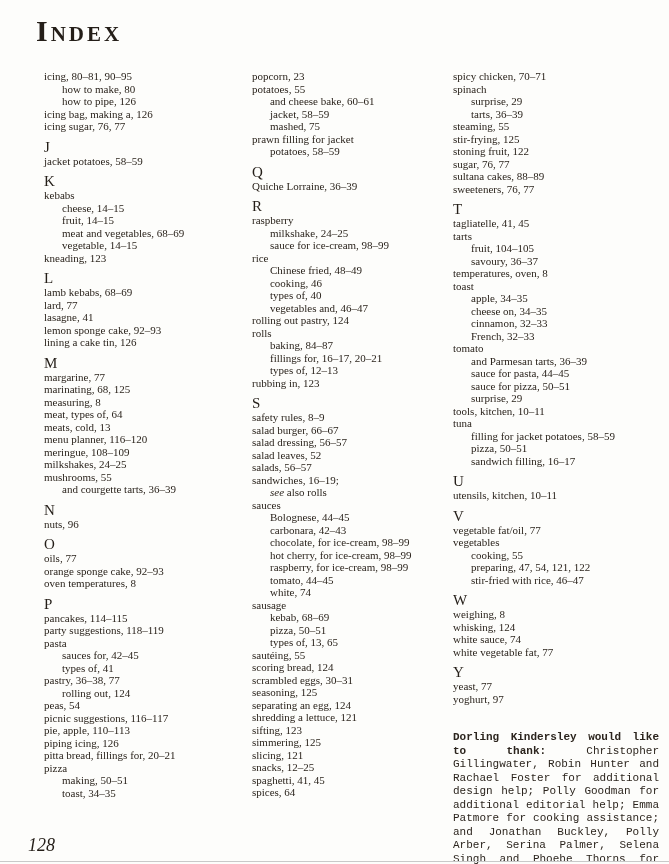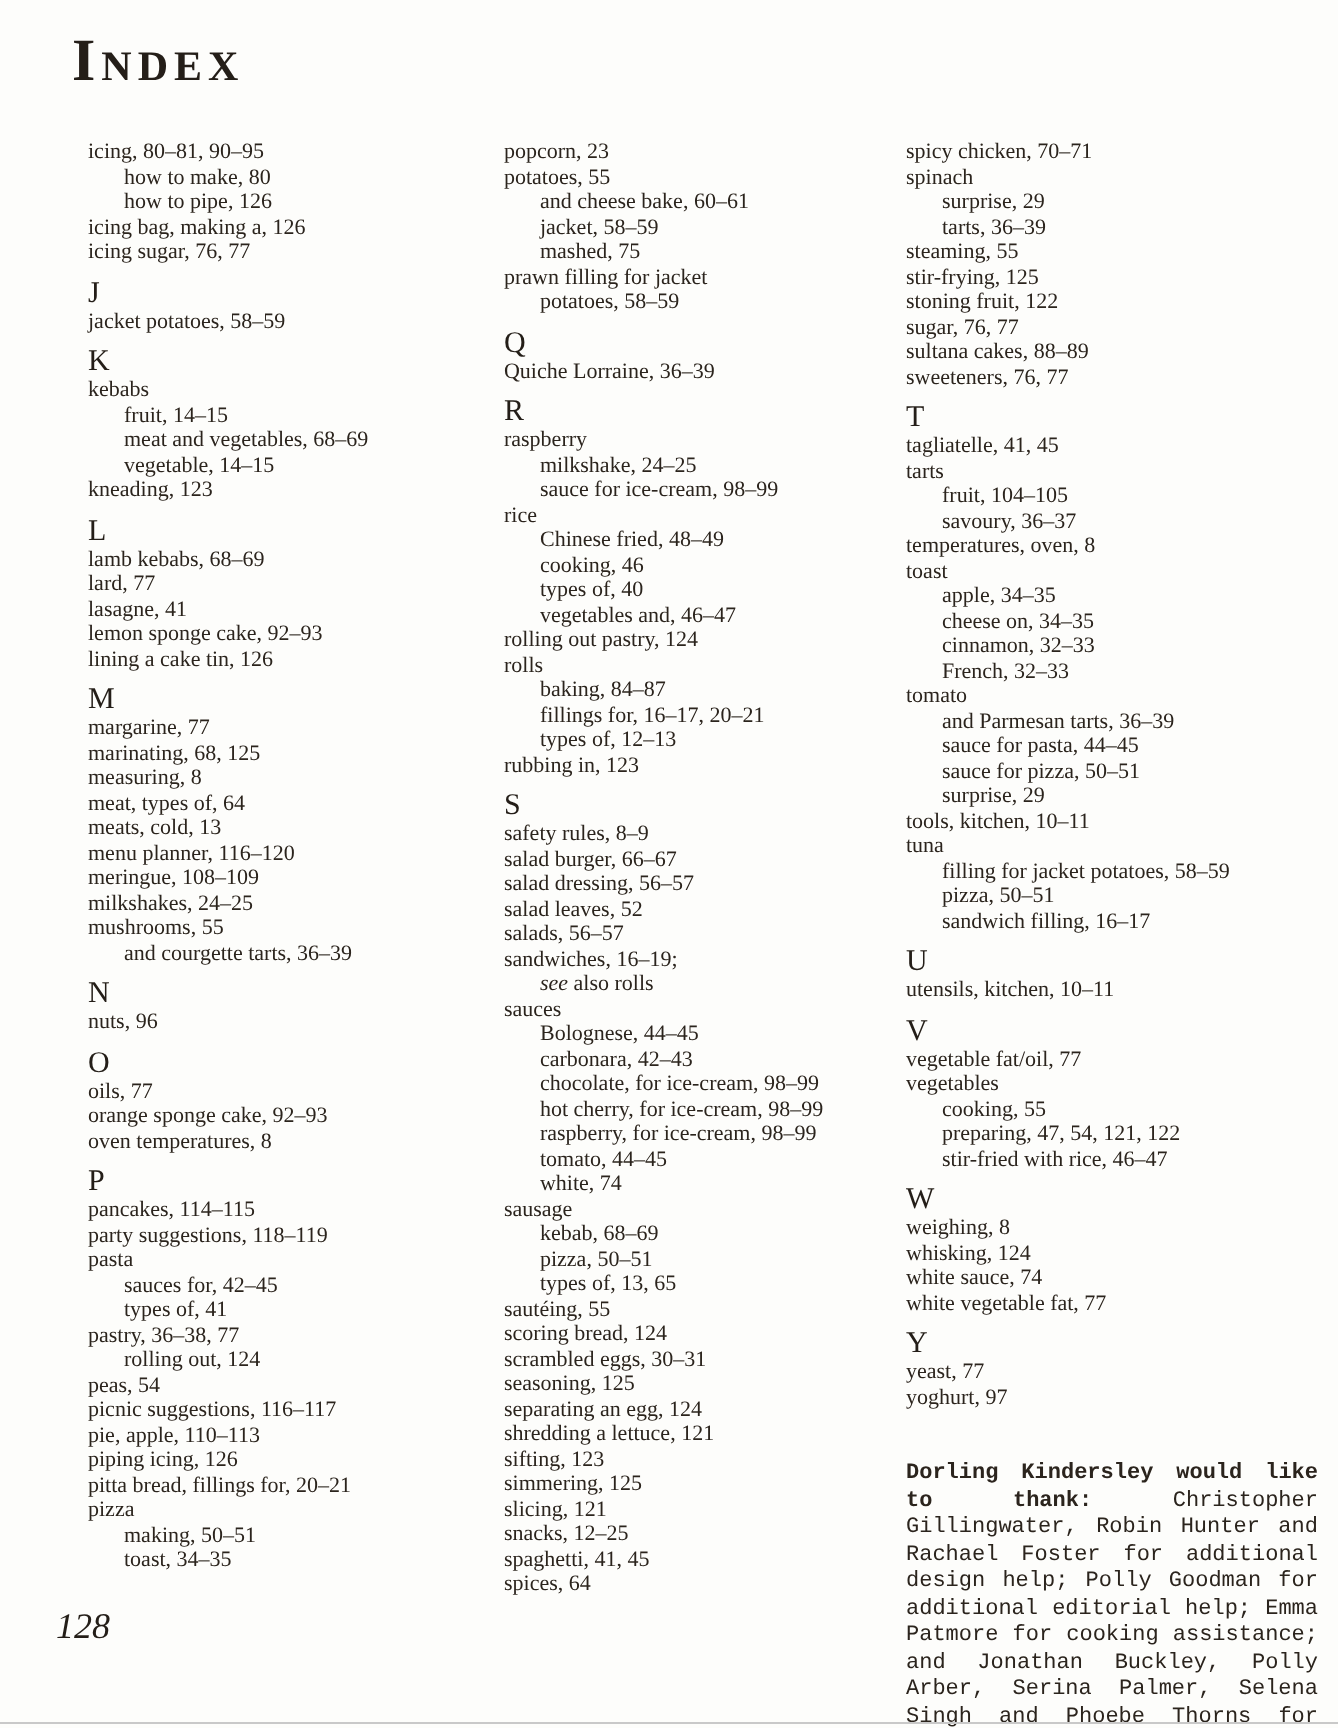--- a/index.html
+++ b/index.html
@@ -48,21 +48,21 @@
     width:206px;
     font-size:11px;
     line-height:13.5px;
     text-align:justify;
     font-family:Liberation Mono, monospace;
   }
   .thanks .thanks-heading { font-weight:bold; }
   .page-number {
     position:absolute;
     left:28px;
-    bottom:40px;
+    bottom:8px;
     font-style:italic;
     font-size:18px;
     color:#241e18;
   }
   .bottom-rule {
     position:absolute;
     left:0; bottom:2px;
     width:100%;
     border-bottom:1px solid var(--rule);
   }
@@ -77,20 +77,21 @@
     <div class="col col-1">
         <div class="entry">icing, 80–81, 90–95</div>
         <div class="sub">how to make, 80</div>
         <div class="sub">how to pipe, 126</div>
         <div class="entry">icing bag, making a, 126</div>
         <div class="entry">icing sugar, 76, 77</div>
         <div class="letter">J</div>
         <div class="entry">jacket potatoes, 58–59</div>
         <div class="letter">K</div>
         <div class="entry">kebabs</div>
+        <div class="sub">cheese, 14–15</div>
         <div class="sub">fruit, 14–15</div>
         <div class="sub">meat and vegetables, 68–69</div>
         <div class="sub">vegetable, 14–15</div>
         <div class="entry">kneading, 123</div>
         <div class="letter">L</div>
         <div class="entry">lamb kebabs, 68–69</div>
         <div class="entry">lard, 77</div>
         <div class="entry">lasagne, 41</div>
         <div class="entry">lemon sponge cake, 92–93</div>
         <div class="entry">lining a cake tin, 126</div>

